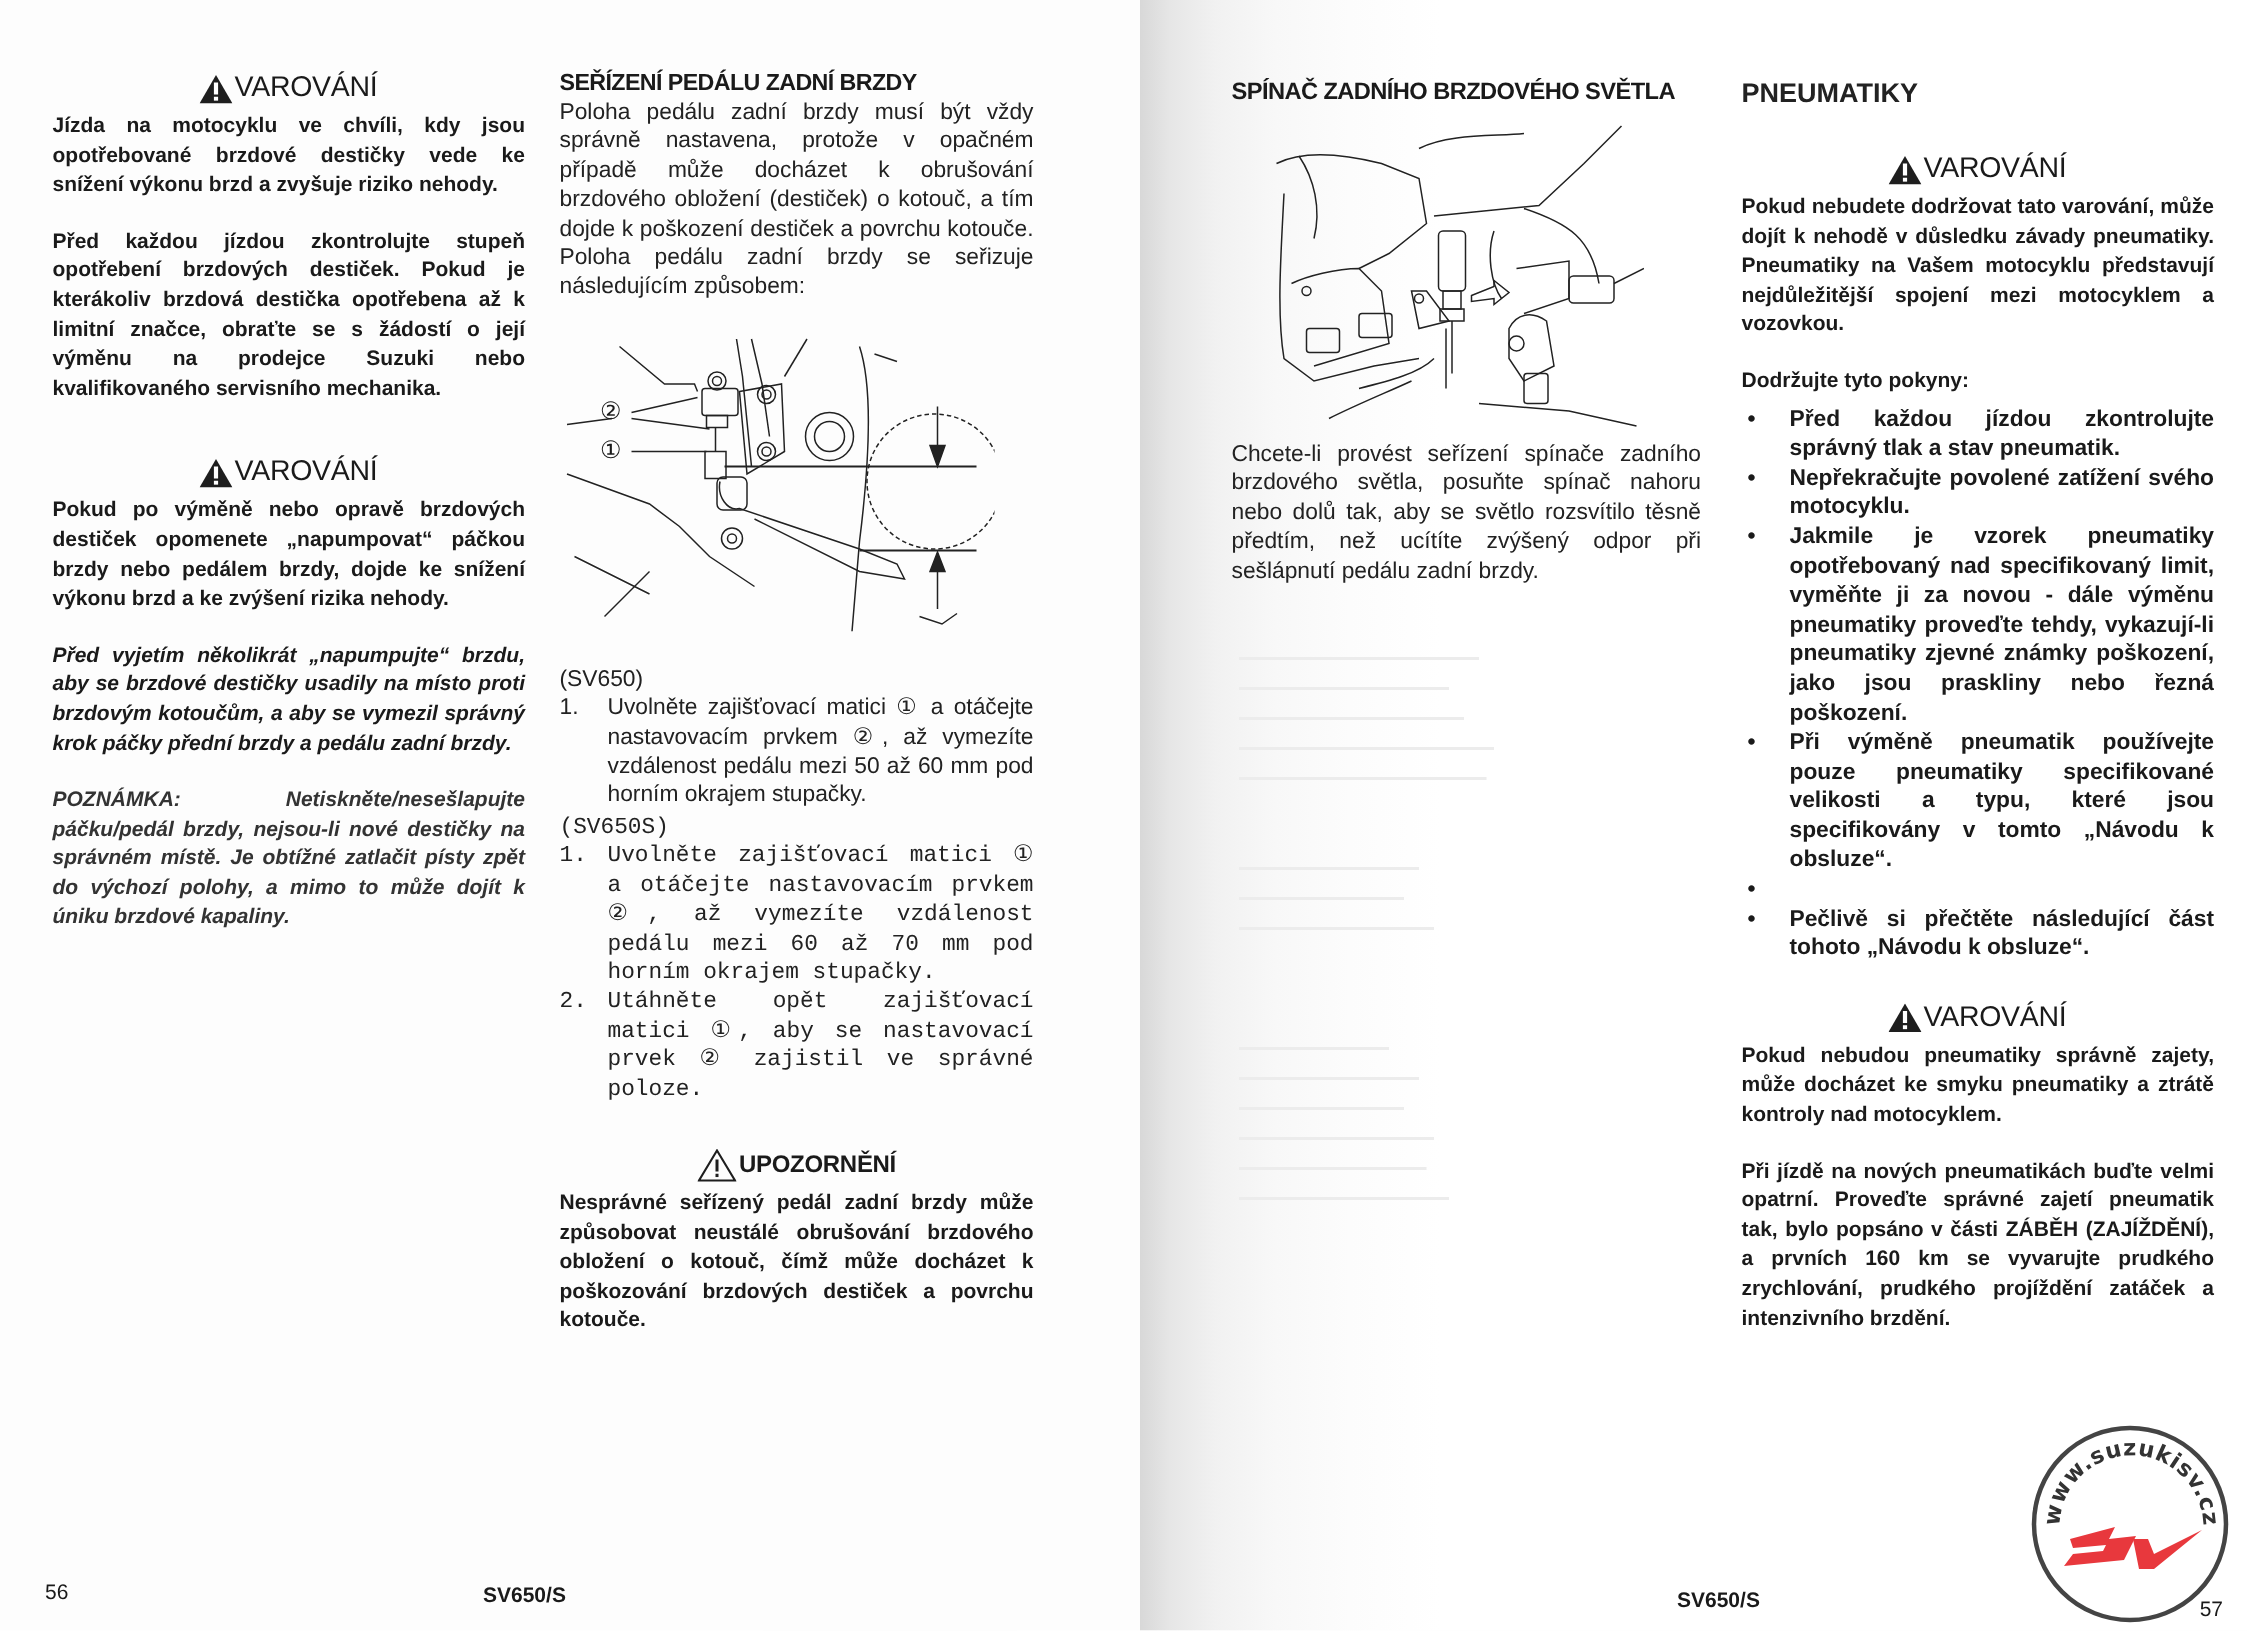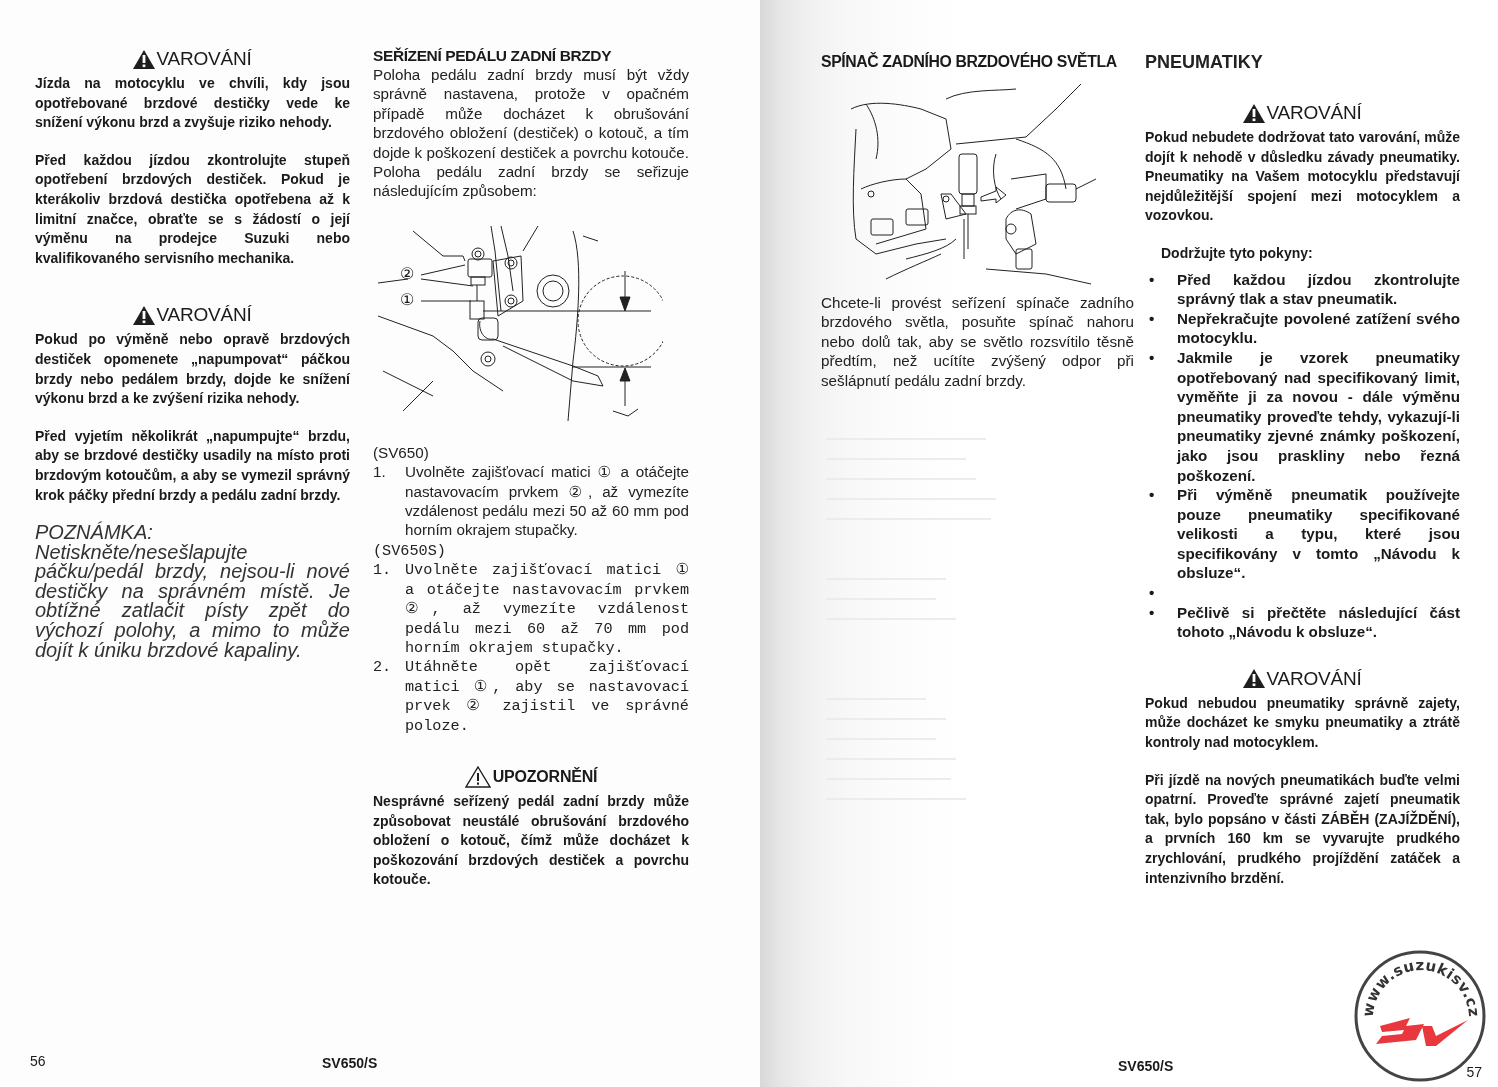--- a/index.html
+++ b/index.html
@@ -24,21 +24,21 @@
   }
   .warn-head svg { margin-right: 1px; }
   .bold-p {
     font-weight: bold; font-size: 14px; line-height: 19.6px; margin: 0;
     text-align: justify;
   }
   .reg-p {
     font-size: 15.2px; line-height: 19.4px; margin: 0; text-align: justify; color: #222;
   }
   .italic-p {
-    font-style: italic; font-size: 20px; line-height: 19.6px; margin: 0; text-align: justify; color: #333;
+    font-style: italic; font-size: 14px; line-height: 19.6px; margin: 0; text-align: justify; color: #333; font-weight: bold;
   }
   .section-title {
     font-weight: bold; font-size: 15.5px; margin: 0; letter-spacing: -0.4px;
   }
   .big-title { font-weight: bold; font-size: 18px; margin: 0; color: #222; }
   .step { display: flex; font-size: 15.2px; line-height: 19.4px; color: #222; }
   .step .num { width: 32px; flex: none; }
   .step .txt { flex: 1; text-align: justify; }
   .bullet { display: flex; font-weight: bold; font-size: 15.2px; line-height: 19.6px; }
   .bullet .dot { width: 32px; flex: none; padding-left: 4px; box-sizing: border-box; }
@@ -69,21 +69,21 @@
     <div class="warn-head" style="margin-top:36px;">
       <svg width="22" height="19" viewBox="0 0 22 19">
         <polygon points="11,0 22,19 0,19" fill="#1e1e1e"></polygon>
         <rect x="9.6" y="5" width="2.8" height="8" fill="#fff"></rect>
         <rect x="9.6" y="14.5" width="2.8" height="2.6" fill="#fff"></rect>
       </svg>
       <span>VAROVÁNÍ</span>
     </div>
     <p class="bold-p">Pokud po výměně nebo opravě brzdových destiček opomenete „napumpovat“ páčkou brzdy nebo pedálem brzdy, dojde ke snížení výkonu brzd a ke zvýšení rizika nehody.</p>
 
-    <p class="bold-p" style="margin-top:18px;">Před vyjetím několikrát „napumpujte“ brzdu, aby se brzdové destičky usadily na místo proti brzdovým kotoučům, a aby se vymezil správný krok páčky přední brzdy a pedálu zadní brzdy.</p>
+    <p class="bold-p" style="margin-top:18px;font-style:italic;">Před vyjetím několikrát „napumpujte“ brzdu, aby se brzdové destičky usadily na místo proti brzdovým kotoučům, a aby se vymezil správný krok páčky přední brzdy a pedálu zadní brzdy.</p>
 
     <p class="italic-p" style="margin-top:18px;">POZNÁMKA: Netiskněte/nesešlapujte páčku/pedál brzdy, nejsou-li nové destičky na správném místě. Je obtížné zatlačit písty zpět do výchozí polohy, a mimo to může dojít k úniku brzdové kapaliny.</p>
   </div>
 
   <div class="col" style="left:373px; top:47px; width:316px;">
     <h2 class="section-title">SEŘÍZENÍ PEDÁLU ZADNÍ BRZDY</h2>
     <p class="reg-p">Poloha pedálu zadní brzdy musí být vždy správně nastavena, protože v opačném případě může docházet k obrušování brzdového obložení (destiček) o kotouč, a tím dojde k poškození destiček a povrchu kotouče. Poloha pedálu zadní brzdy se seřizuje následujícím způsobem:</p>
 
     <div class="figure" style="margin-top:20px; margin-left:0px; position:relative; width:290px; height:200px;">
       <svg width="290" height="200" viewBox="0 0 290 200" fill="none" stroke="#222" stroke-width="1">
@@ -215,34 +215,34 @@
         <circle cx="165" cy="150" r="5"></circle>
         <rect x="170" y="170" width="16" height="20" rx="2"></rect>
         <path d="M140,190 L200,195 L245,205"></path>
         <path d="M170,60 C200,70 215,80 220,110"></path>
       </svg>
     </div>
 
     <p class="reg-p" style="margin-top:4px;">Chcete-li provést seřízení spínače zadního brzdového světla, posuňte spínač nahoru nebo dolů tak, aby se světlo rozsvítilo těsně předtím, než ucítíte zvýšený odpor při sešlápnutí pedálu zadní brzdy.</p>
   </div>
 
-  <div class="col" style="left:385px; top:52px; width:315px;">
+  <div class="col" style="left:401px; top:52px; width:315px;">
     <h2 class="big-title">PNEUMATIKY</h2>
 
     <div class="warn-head" style="margin-top:29px;">
       <svg width="22" height="19" viewBox="0 0 22 19">
         <polygon points="11,0 22,19 0,19" fill="#1e1e1e"></polygon>
         <rect x="9.6" y="5" width="2.8" height="8" fill="#fff"></rect>
         <rect x="9.6" y="14.5" width="2.8" height="2.6" fill="#fff"></rect>
       </svg>
       <span>VAROVÁNÍ</span>
     </div>
     <p class="bold-p">Pokud nebudete dodržovat tato varování, může dojít k nehodě v důsledku závady pneumatiky. Pneumatiky na Vašem motocyklu představují nejdůležitější spojení mezi motocyklem a vozovkou.</p>
 
-    <p class="bold-p" style="margin-top:18px;margin-left:16px;">Dodržujte tyto pokyny:</p>
+    <p class="bold-p" style="margin-top:18px;">Dodržujte tyto pokyny:</p>
 
     <div style="margin-top:6px;">
       <div class="bullet">
         <span class="dot">•</span>
         <span class="txt">Před každou jízdou zkontrolujte správný tlak a stav pneumatik.</span>
       </div>
       <div class="bullet">
         <span class="dot">•</span>
         <span class="txt">Nepřekračujte povolené zatížení svého motocyklu.</span>
       </div>

